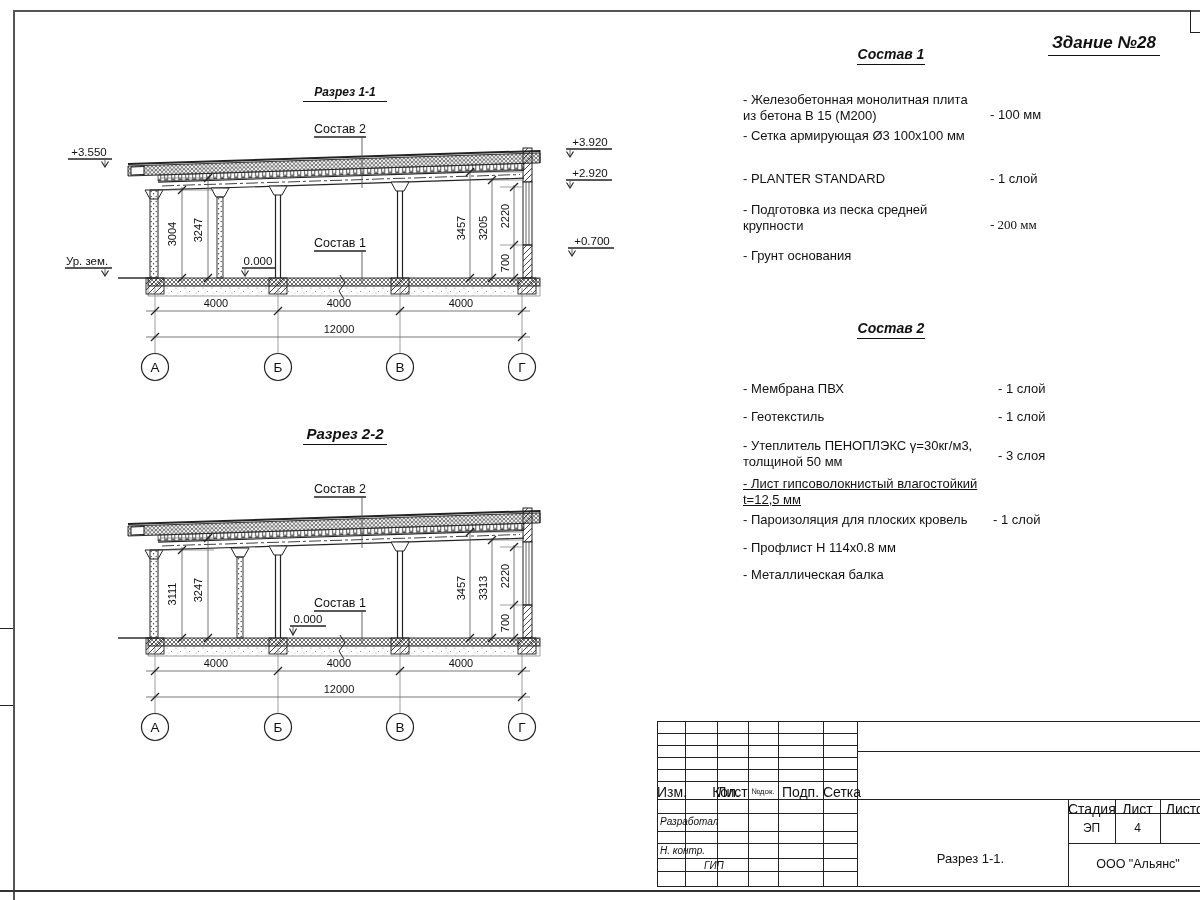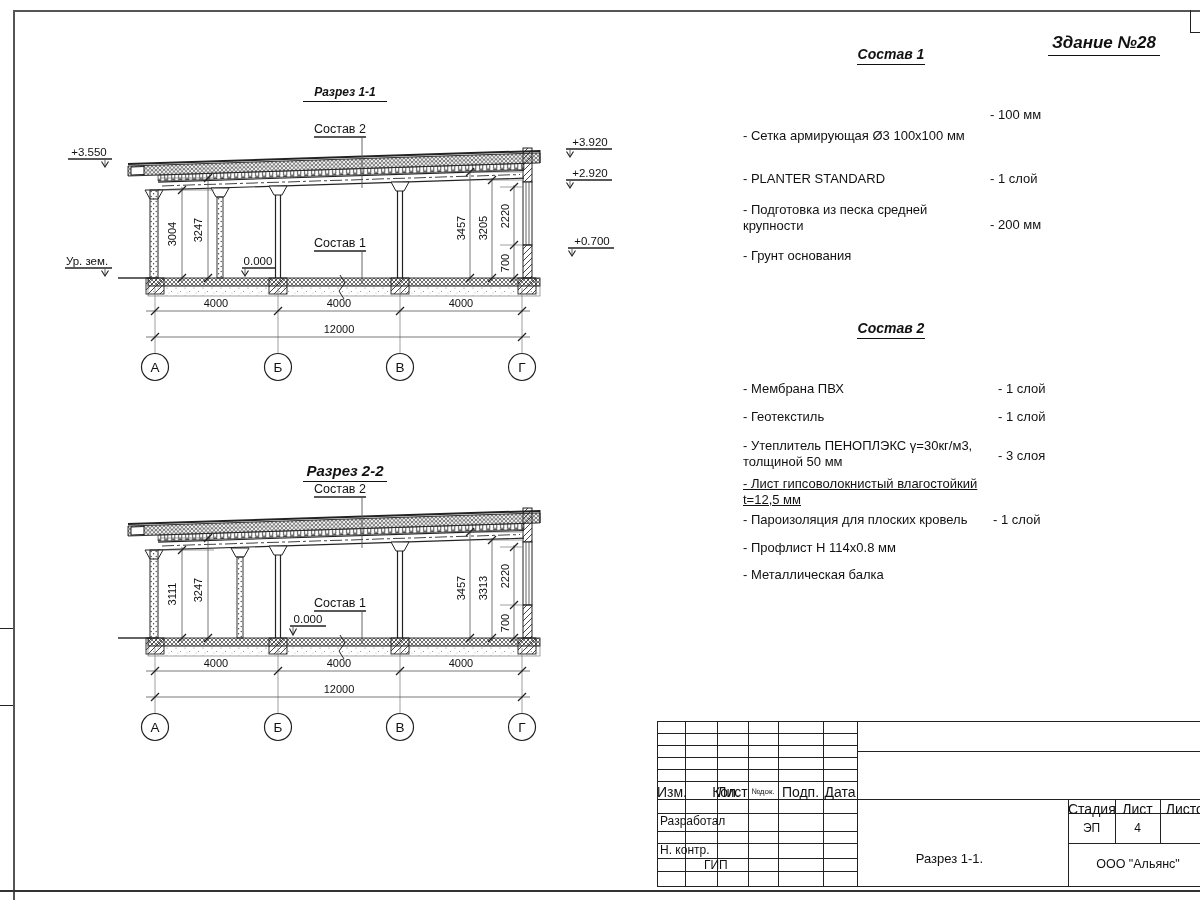--- a/index.html
+++ b/index.html
@@ -9,21 +9,21 @@
   .hl{position:absolute;background:#222;height:1px;}
   .vl{position:absolute;background:#222;width:1px;}
   .title-underl{font-style:italic;font-weight:bold;text-align:center;
        border-bottom:1.6px solid #111;padding-bottom:2px;}
   
   .mat-list{position:absolute;left:743px;top:0;width:350px;}
   .mat-item{position:absolute;left:0;width:350px;font-size:13px;line-height:15.5px;}
   .mat-name{white-space:pre-line;width:250px;}
   .mat-val{position:absolute;top:0;white-space:nowrap;}
   
-  .stamp-label{position:absolute;font-size:12px;line-height:11px;}
+  .stamp-label{position:absolute;font-size:10px;line-height:11px;font-style:italic;}
   .stamp-head{position:absolute;font-size:14px;text-align:center;}
   .stamp-cellval{position:absolute;font-size:12px;text-align:center;}
   
   svg{position:absolute;overflow:visible;}
   svg text{font-family:"Liberation Sans",sans-serif;fill:#111;}
   svg .dimtxt{font-size:11px;}
   svg .lbltxt{font-size:12.5px;}
   svg .elevtxt{font-size:11.5px;}
   svg .axtxt{font-size:13.5px;}
   svg line.thin{stroke:#555;stroke-width:0.8;}
@@ -38,21 +38,21 @@
 <div class="vl" style="left:13px;top:10px;height:890px;width:2px;background:#555;"></div>
 <div class="hl" style="left:13px;top:10px;width:1187px;height:2px;background:#555;"></div>
 <div class="hl" style="left:0;top:890px;width:1200px;height:2px;background:#333;"></div>
 <div class="vl" style="left:1190px;top:10px;height:22px;"></div>
 <div class="hl" style="left:1190px;top:32px;width:10px;"></div>
 <div class="hl" style="left:0;top:628px;width:13px;"></div>
 <div class="hl" style="left:0;top:705px;width:13px;"></div>
 
 <div class="abs title-underl" style="left:1048px;top:33px;width:112px;font-size:17px;">Здание №28</div>
 <div class="abs title-underl" style="left:303px;top:85px;width:84px;font-size:12px;">Разрез 1-1</div>
-<div class="abs title-underl" style="left:303px;top:462px;width:84px;font-size:15px;">Разрез 2-2</div>
+<div class="abs title-underl" style="left:303px;top:425px;width:84px;font-size:15px;">Разрез 2-2</div>
 <div class="abs title-underl" style="left:857px;top:46px;width:68px;font-size:14px;">Состав 1</div>
 <div class="abs title-underl" style="left:857px;top:320px;width:68px;font-size:14px;">Состав 2</div>
 
 <svg width="0" height="0">
   <defs>
     <pattern id="pat-cross" width="4" height="4" patternUnits="userSpaceOnUse">
       <path d="M0 4 L4 0 M0 0 L4 4" stroke="#333" stroke-width="0.7" fill="none"></path>
     </pattern>
     <pattern id="pat-speck" width="5" height="5" patternUnits="userSpaceOnUse">
       <circle cx="1.2" cy="1.5" r="0.7" fill="#444"></circle>
@@ -340,33 +340,35 @@
     <circle cx="492" cy="297" r="13.5" stroke-width="1.2"></circle>
     <text class="axtxt" text-anchor="middle" x="125" y="302" stroke="none" fill="#111">А</text>
     <text class="axtxt" text-anchor="middle" x="248" y="302" stroke="none" fill="#111">Б</text>
     <text class="axtxt" text-anchor="middle" x="370" y="302" stroke="none" fill="#111">В</text>
     <text class="axtxt" text-anchor="middle" x="492" y="302" stroke="none" fill="#111">Г</text>
   </g>
 </svg>
 
 <div class="mat-list">
   <div class="mat-item" style="top:92px;">
+    <div class="mat-name">- Железобетонная  монолитная плита
+из бетона В 15 (М200)</div>
     <div class="mat-val" style="left:247px;top:15px;">- 100 мм</div>
   </div>
   <div class="mat-item" style="top:128px;">
     <div class="mat-name">- Сетка армирующая Ø3 100х100 мм</div>
   </div>
   <div class="mat-item" style="top:171px;">
     <div class="mat-name">- PLANTER STANDARD</div>
     <div class="mat-val" style="left:247px;">- 1  слой</div>
   </div>
   <div class="mat-item" style="top:202px;">
     <div class="mat-name">- Подготовка из песка средней
 крупности</div>
-    <div class="mat-val" style="left:247px;top:15px;">- 200 мм</div>
+    <div class="mat-val" style="left:247px;top:15px;font-family:Liberation Serif, serif;">- 200 мм</div>
   </div>
   <div class="mat-item" style="top:248px;">
     <div class="mat-name">- Грунт основания</div>
   </div>
 </div>
 
 <div class="mat-list">
   <div class="mat-item" style="top:381px;">
     <div class="mat-name">- Мембрана ПВХ</div>
     <div class="mat-val" style="left:255px;">- 1 слой</div>
@@ -419,35 +421,35 @@
   <div class="hl" style="left:0;top:110px;width:200px;"></div>
   <div class="hl" style="left:0;top:122px;width:200px;"></div>
   <div class="hl" style="left:0;top:137px;width:200px;"></div>
   <div class="hl" style="left:0;top:150px;width:200px;"></div>
 
   <div class="stamp-head" style="left:0;top:63px;width:28px;">Изм.</div>
   <div class="stamp-head" style="left:28px;top:63px;width:32px;margin-left:25px;">Кол.</div>
   <div class="stamp-head" style="left:60px;top:63px;width:31px;">Лист</div>
   <div class="stamp-head" style="left:91px;top:66px;width:30px;font-size:8px;">№док.</div>
   <div class="stamp-head" style="left:121px;top:63px;width:45px;">Подп.</div>
-  <div class="stamp-head" style="left:166px;top:63px;width:34px;">Дата</div>
+  <div class="stamp-head" style="left:166px;top:63px;width:34px;">Сетка</div>
 
   <div class="stamp-label" style="left:3px;top:95px;">Разработал</div>
   <div class="stamp-label" style="left:3px;top:124px;">Н. контр.</div>
   <div class="stamp-label" style="left:3px;top:139px;padding-left:44px;">ГИП</div>
 
   <div class="hl" style="left:200px;top:30px;width:360px;"></div>
   <div class="hl" style="left:200px;top:78px;width:360px;height:1.3px;"></div>
   <div class="vl" style="left:411px;top:78px;height:87px;width:1.3px;"></div>
   <div class="vl" style="left:458px;top:78px;height:44px;"></div>
   <div class="vl" style="left:503px;top:78px;height:44px;"></div>
   <div class="hl" style="left:411px;top:92px;width:149px;"></div>
   <div class="hl" style="left:411px;top:122px;width:149px;height:1.3px;"></div>
 
   <div class="stamp-head" style="left:411px;top:80px;width:47px;">Стадия</div>
   <div class="stamp-head" style="left:458px;top:80px;width:45px;">Лист</div>
   <div class="stamp-head" style="left:503px;top:80px;width:57px;">Листов</div>
   <div class="stamp-cellval" style="left:411px;top:100px;width:47px;">ЭП</div>
   <div class="stamp-cellval" style="left:458px;top:100px;width:45px;">4</div>
 
-  <div class="stamp-cellval" style="left:187px;top:130px;width:211px;font-size:13px;">Разрез 1-1.</div>
+  <div class="stamp-cellval" style="left:208px;top:130px;width:211px;font-size:13px;">Разрез 1-1.</div>
   <div class="stamp-cellval" style="left:411px;top:136px;width:140px;font-size:12.5px;">ООО "Альянс"</div>
 </div>
 
 </body></html>

